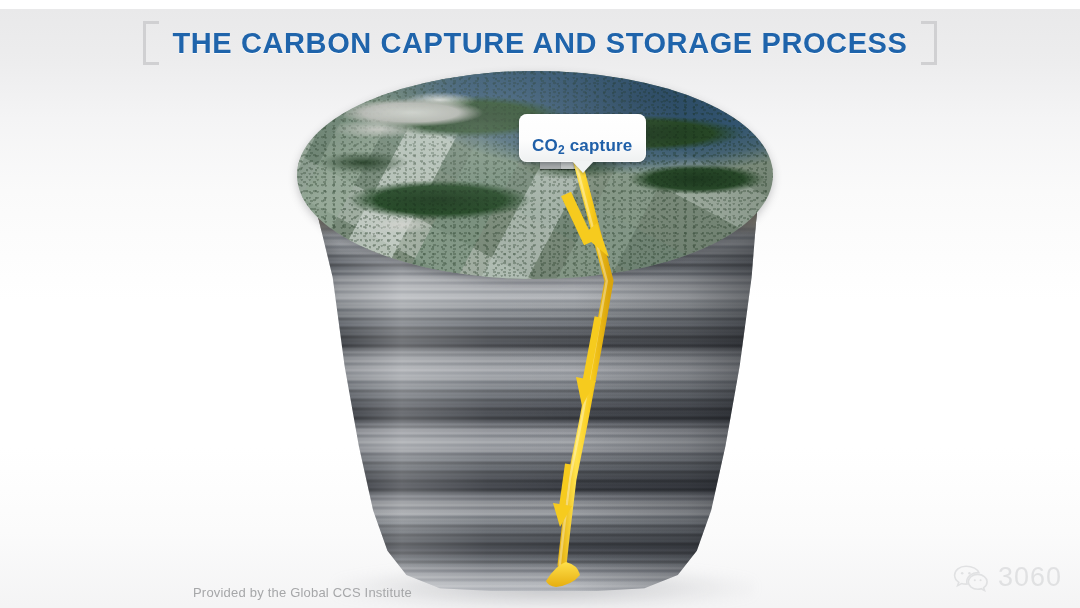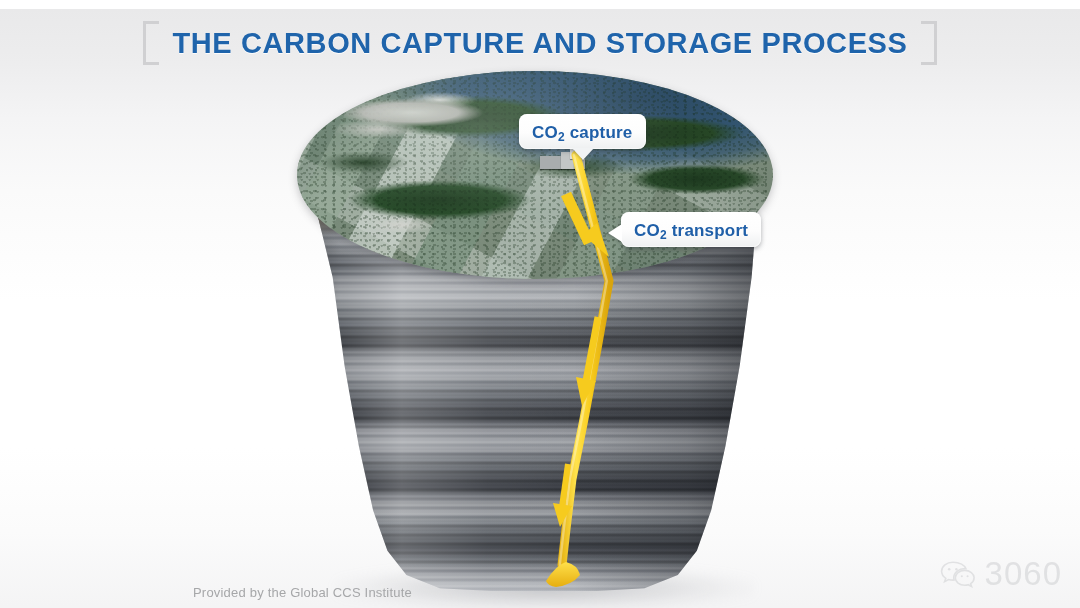--- a/index.html
+++ b/index.html
@@ -245,21 +245,21 @@
     width:1080px; height:608px;
     pointer-events:none;
     overflow:visible;
   }
 
   
   .callout {
     position:absolute;
     background:linear-gradient(180deg,#ffffff 0%,#fdfdfd 54%,#eef0f1 100%);
     border-radius:8px;
-    padding:9px 13px 6px 13px;
+    padding:22px 13px 6px 13px;
     color:#1f5fa8;
     font-size:17px;
     font-weight:bold;
     white-space:nowrap;
     box-shadow:0 2px 5px rgba(40,44,52,.38), 0 0 0 1px rgba(255,255,255,.6) inset;
     letter-spacing:.2px;
   }
   .callout sub {
     font-size:12px;
     vertical-align:baseline;
@@ -302,21 +302,21 @@
   }
 
   
   #watermark {
     position:absolute;
     right:18px; bottom:24px;
     display:flex; align-items:center; gap:9px;
     opacity:.55;
   }
   #watermark .wm-text {
-    font-size:33px;
+    font-size:27px;
     color:#cfd0d2;
     letter-spacing:1px;
   }
 </style>
 </head>
 <body>
 
 <div id="stage">
 
   <div id="title-wrap">
@@ -386,24 +386,20 @@
       <path d="M 568 455 L 562 498" stroke="#f6cb1e" stroke-width="6" stroke-linecap="butt" fill="none"></path>
       <path d="M 553 494 L 560 518 L 572 497 Z" fill="#f6cb1e"></path>
     </g>
   </svg>
 
   <div class="callout" id="lbl-capture">
     <span>CO</span><sub>2</sub><span> capture</span>
     <span class="tail tail-down"></span>
   </div>
 
-  <div class="callout" id="lbl-transport">
-    <span>CO</span><sub>2</sub><span> transport</span>
-    <span class="tail tail-left"></span>
-  </div>
 
 
   <div id="credit">Provided by the Global CCS Institute</div>
 
   <div id="watermark">
     <svg width="36" height="28" viewBox="0 0 36 28">
       <path d="M13 2.2C6.6 2.2 1.6 6.3 1.6 11.3c0 2.8 1.6 5.3 4.2 7L4.6 21.6l4-2.1c1.3.4 2.8.6 4.4.6.4 0 .8 0 1.2-.05-.3-.8-.45-1.65-.45-2.5 0-4.9 4.9-8.9 11-8.9.4 0 .8.02 1.2.06C24.9 5.2 19.5 2.2 13 2.2z" fill="none" stroke="#cfd0d2" stroke-width="1.6"></path>
       <circle cx="9.2" cy="9.3" r="1.25" fill="#cfd0d2"></circle>
       <circle cx="16.4" cy="9.3" r="1.25" fill="#cfd0d2"></circle>
       <path d="M24.7 10.4c-5.2 0-9.4 3.3-9.4 7.4 0 4.1 4.2 7.4 9.4 7.4 1.2 0 2.4-.18 3.5-.5l3.4 1.8-.95-2.85c2.1-1.35 3.45-3.4 3.45-5.85 0-4.1-4.2-7.4-9.4-7.4z" fill="none" stroke="#cfd0d2" stroke-width="1.6"></path>

